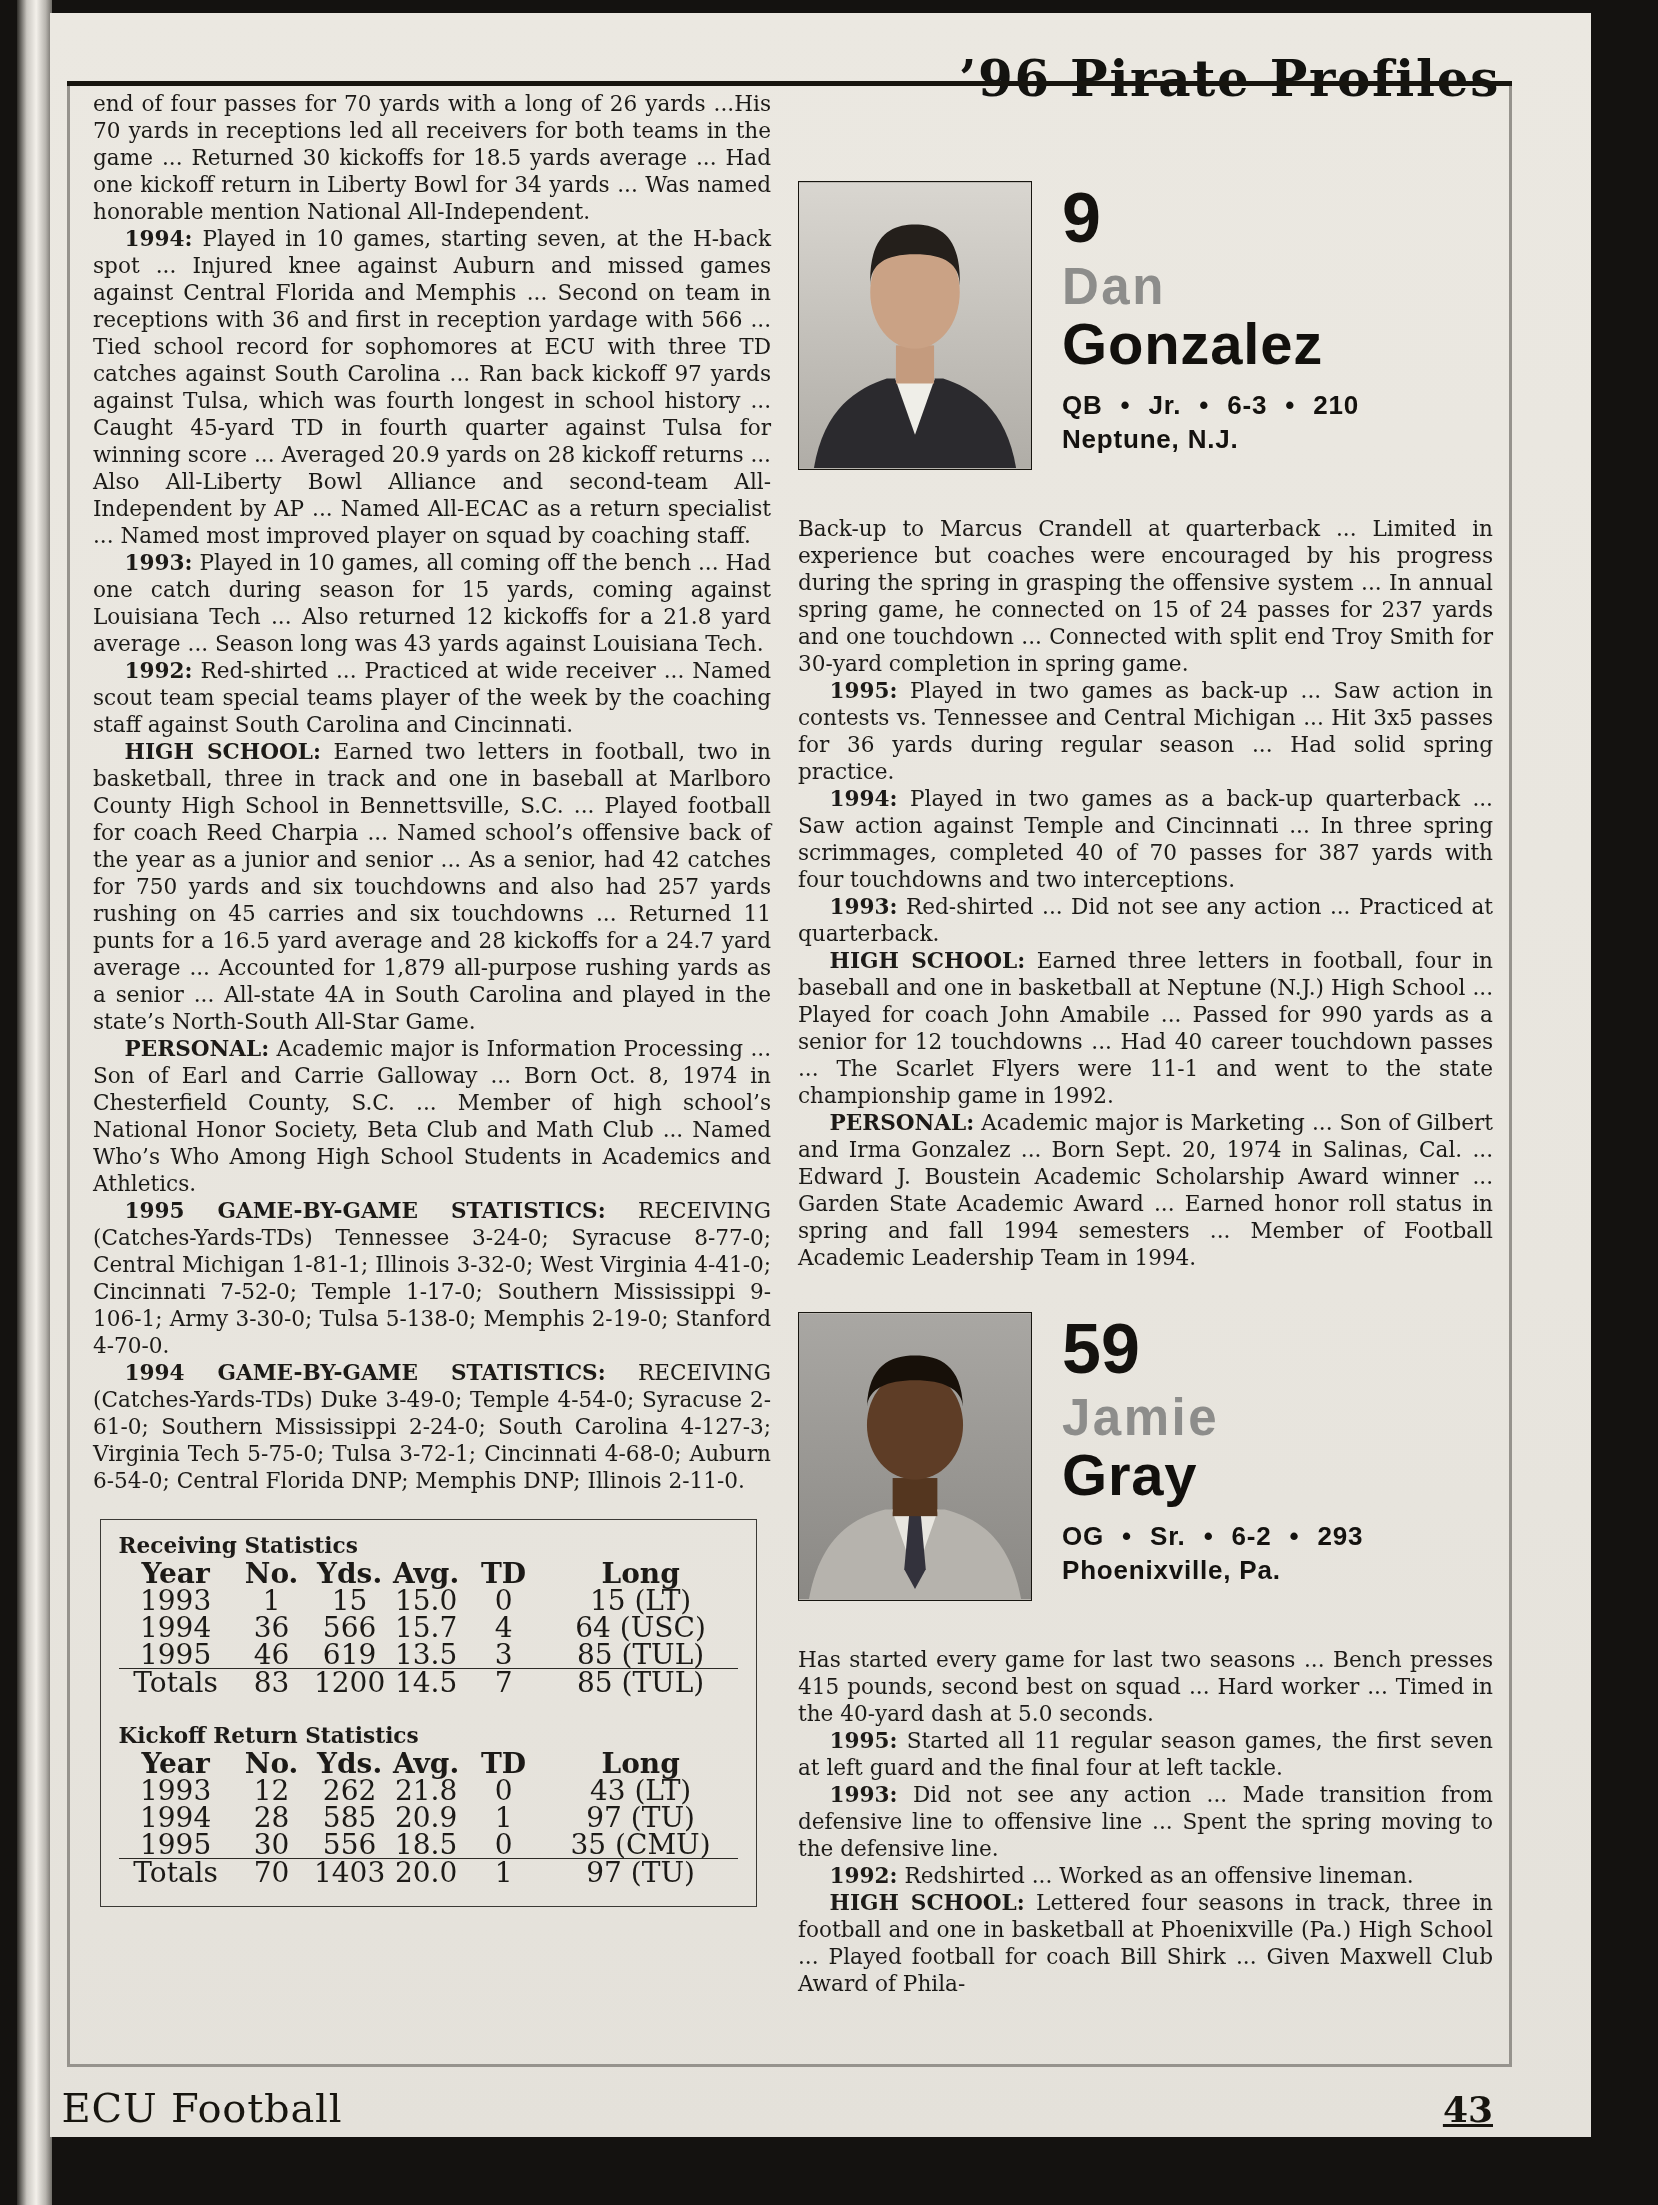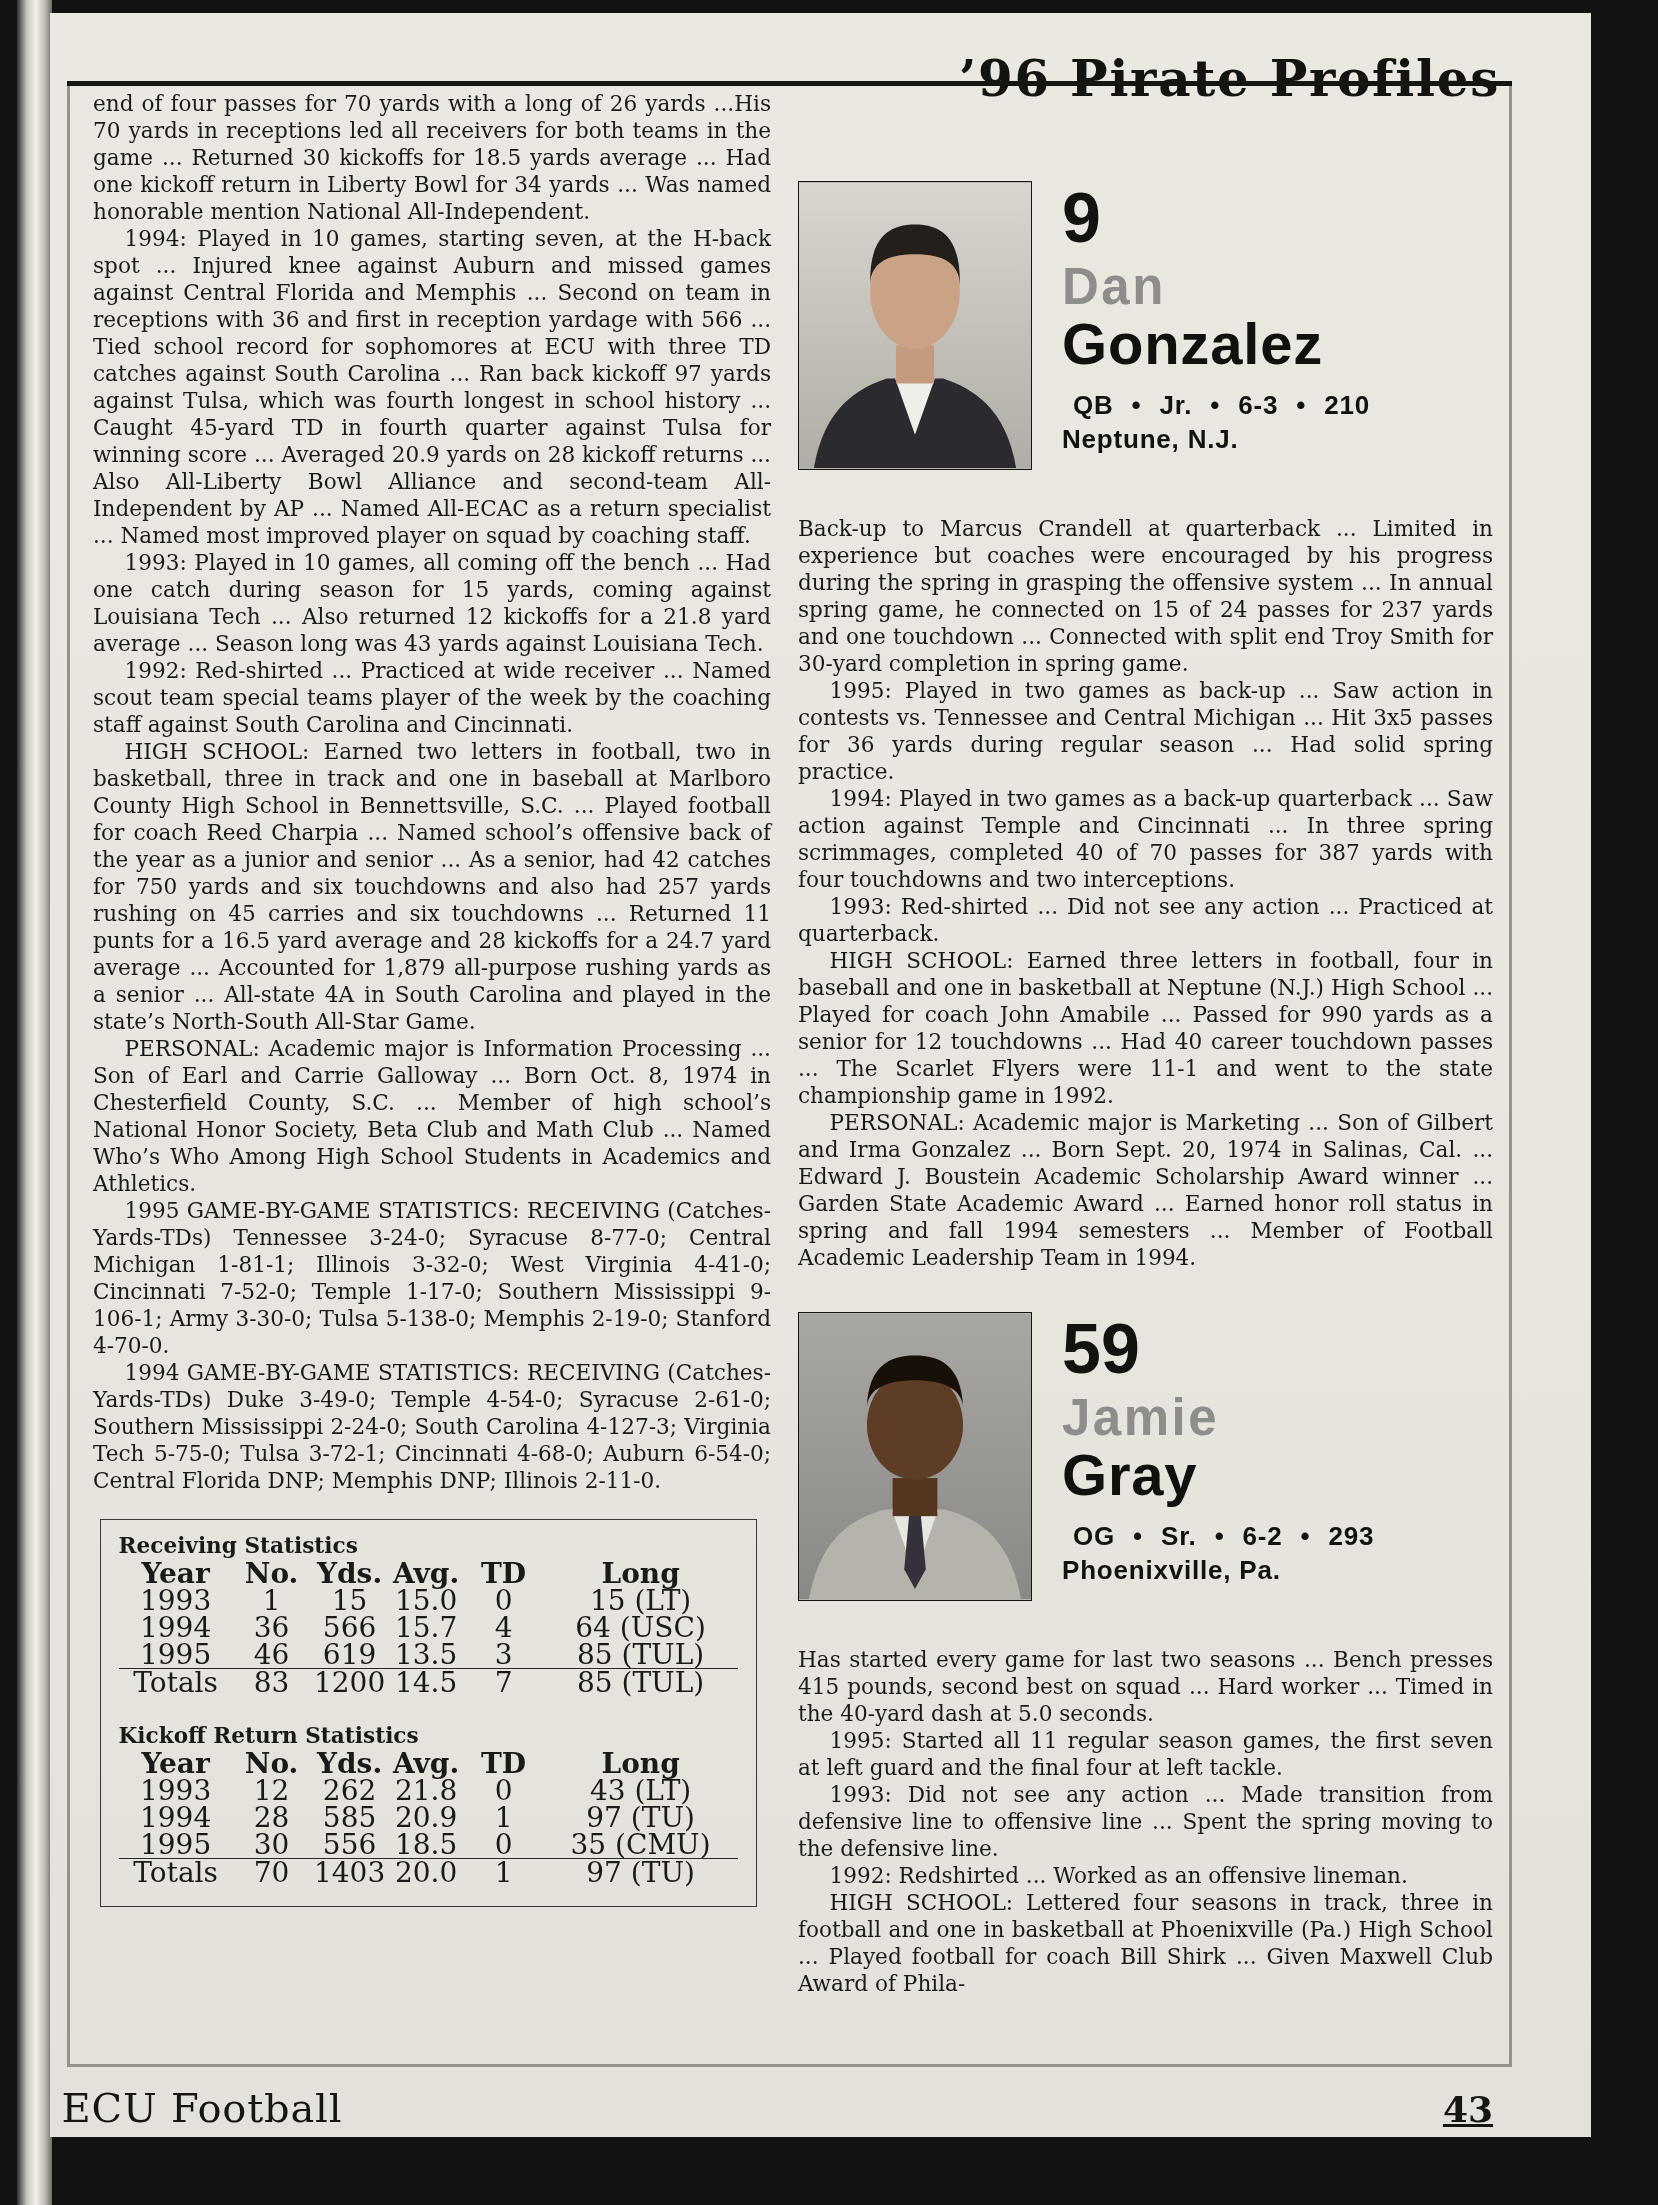--- a/index.html
+++ b/index.html
@@ -30,21 +30,21 @@
     font-size:50px; letter-spacing:1.7px; color:#131310; white-space:nowrap;
   }
   .col {
     position:absolute; font-size:21.6px; line-height:27px;
     text-align:justify; color:#1c1a17;
   }
   .col-left  { left:43px;  top:77px; width:678px; }
   .col-right { left:748px; top:168px; width:695px; }
   .para { text-indent:31.5px; margin:0; }
   .para.first { text-indent:0; }
-  .lead { font-weight:normal; }
+  .lead { font-weight:bold; }
   
   .stats-box {
     margin:25px 0 0 6.6px; width:657px;
     border:1.7px solid #3b3935; padding:11.6px 18px 20px 18px;
     background:transparent;
   }
   .stats-title { font-weight:bold; font-size:21.6px; line-height:28px; text-align:left; }
   .stats-title.t2 { margin-top:26.5px; }
   table.stats { border-collapse:collapse; width:100%; table-layout:fixed; }
   .stats th, .stats td {
@@ -60,21 +60,21 @@
   .profile-head.second { margin-top:41px; }
   .photo {
     width:234px; height:289px; border:1.7px solid #17150f;
     flex:0 0 auto; overflow:hidden; background:#b9b6b0;
   }
   .photo svg { display:block; width:100%; height:100%; }
   .namecard { font-family:"Liberation Sans", sans-serif; padding-top:3.3px; }
   .num   { font-size:70px; font-weight:bold; line-height:0.95; color:#14120f; }
   .fname { font-size:51px; font-weight:bold; line-height:1.08; letter-spacing:2.5px; color:#8d8d8b; margin-top:8.3px; }
   .lname { font-size:58px; font-weight:bold; line-height:1.05; letter-spacing:0.8px; color:#12100d; }
-  .infoline { font-size:26px; font-weight:bold; margin-top:16.6px; word-spacing:10px; letter-spacing:0.8px; color:#14120f;margin-left:11px; }
+  .infoline { font-size:26px; font-weight:bold; margin-top:16.6px; word-spacing:10px; letter-spacing:0.8px; color:#14120f; }
   .hometown { font-size:26px; font-weight:bold; margin-top:6.6px; letter-spacing:0.8px; color:#14120f; }
   .profile-text { margin-top:45px; }
   
   .footer-left {
     position:absolute; left:11.6px; top:2072px;
     font-family:"DejaVu Serif", serif; font-weight:normal;
     font-size:40px; letter-spacing:0.8px; color:#17150f;
   }
   .footer-page {
     position:absolute; right:98px; top:2075px;

